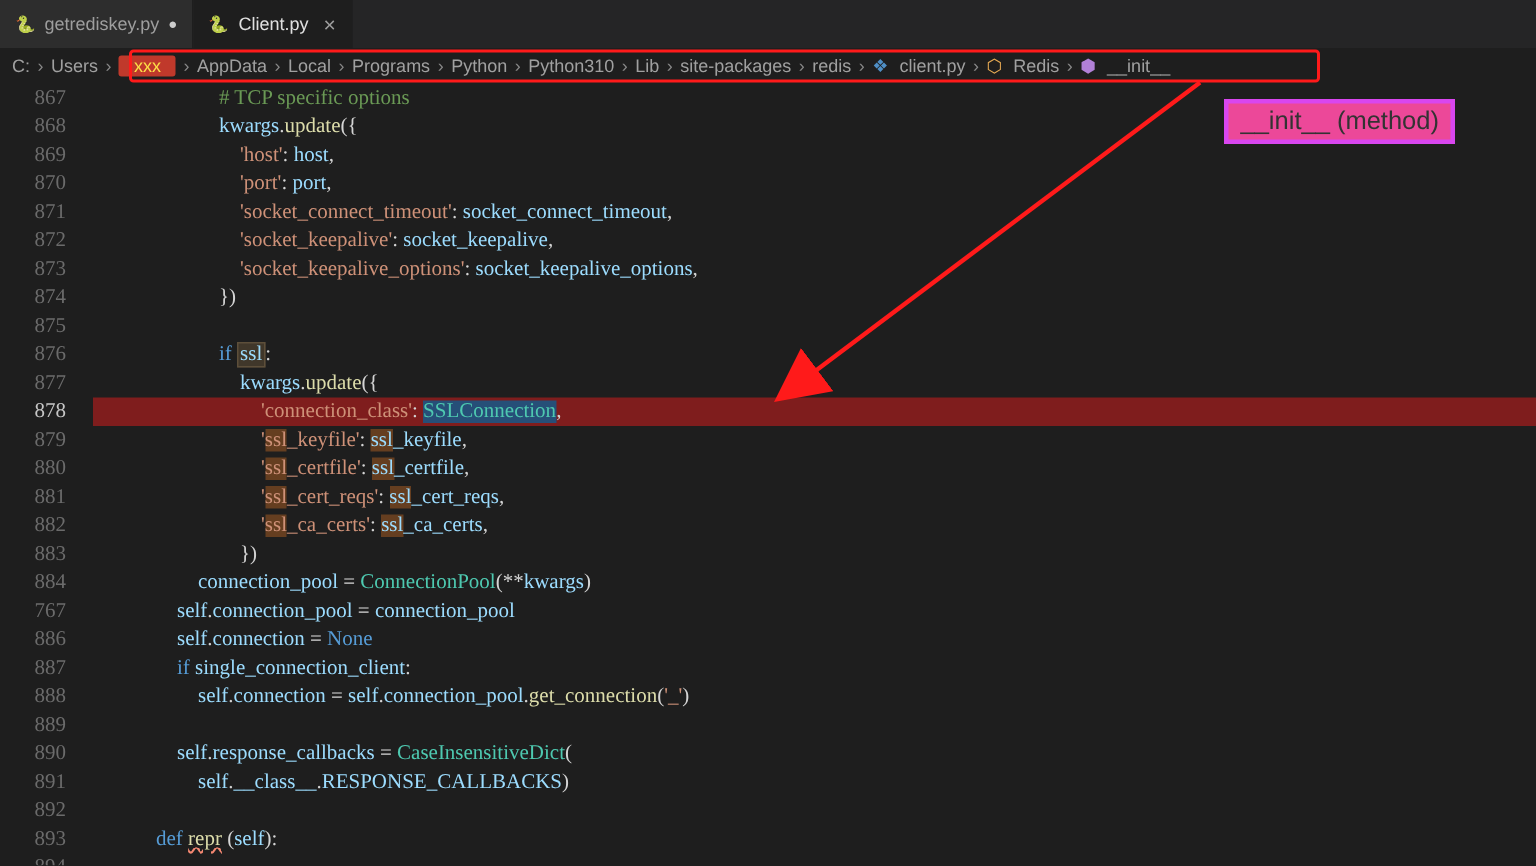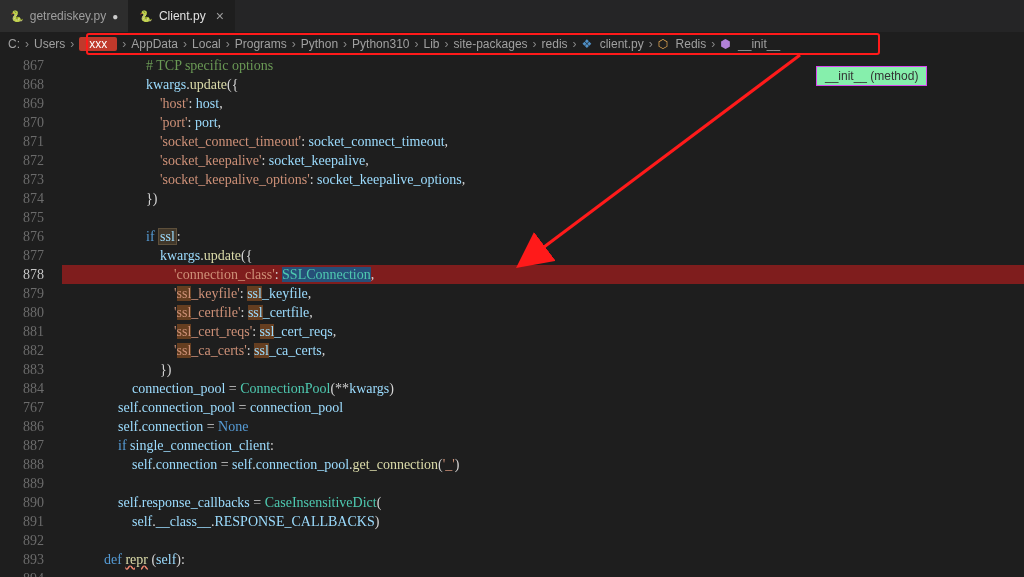--- a/index.html
+++ b/index.html
@@ -51,33 +51,33 @@
       left: 86px;
       top: 33px;
       width: 794px;
       height: 22px;
       border: 2px solid #ff1a1a;
       border-radius: 3px;
       pointer-events: none;
     }
     .bc-item { display: inline-flex; align-items: center; gap: 2px; white-space: nowrap; }
     .bc-sep { color: #888; margin: 0 3px; }
-    .bc-blur { background: #c0392b; color: #ffffff; padding: 0 10px; border-radius: 2px; filter: blur(0.5px); }
+    .bc-blur { background: #c0392b; color: #fde047; padding: 0 10px; border-radius: 2px; filter: blur(0.5px); }
     .bc-icon-file { color: #4f8fc6; }
     .bc-icon-class { color: #e8ab53; }
     .bc-icon-method { color: #b180d7; }
     .tooltip {
       position: absolute;
       left: 816px;
       top: 66px;
-      background: #86efac;
+      background: #ec4899;
       color: #333;
-      border: 1px solid #d946ef;
+      border: 3px solid #d946ef;
       padding: 2px 8px;
-      font-size: 12px;
+      font-size: 17px;
     }
     .editor {
       display: flex;
       font-family: Liberation Serif, serif;
       font-size: 14px;
       line-height: 19px;
       height: calc(577px - 56px);
       overflow: hidden;
     }
     .gutter {

